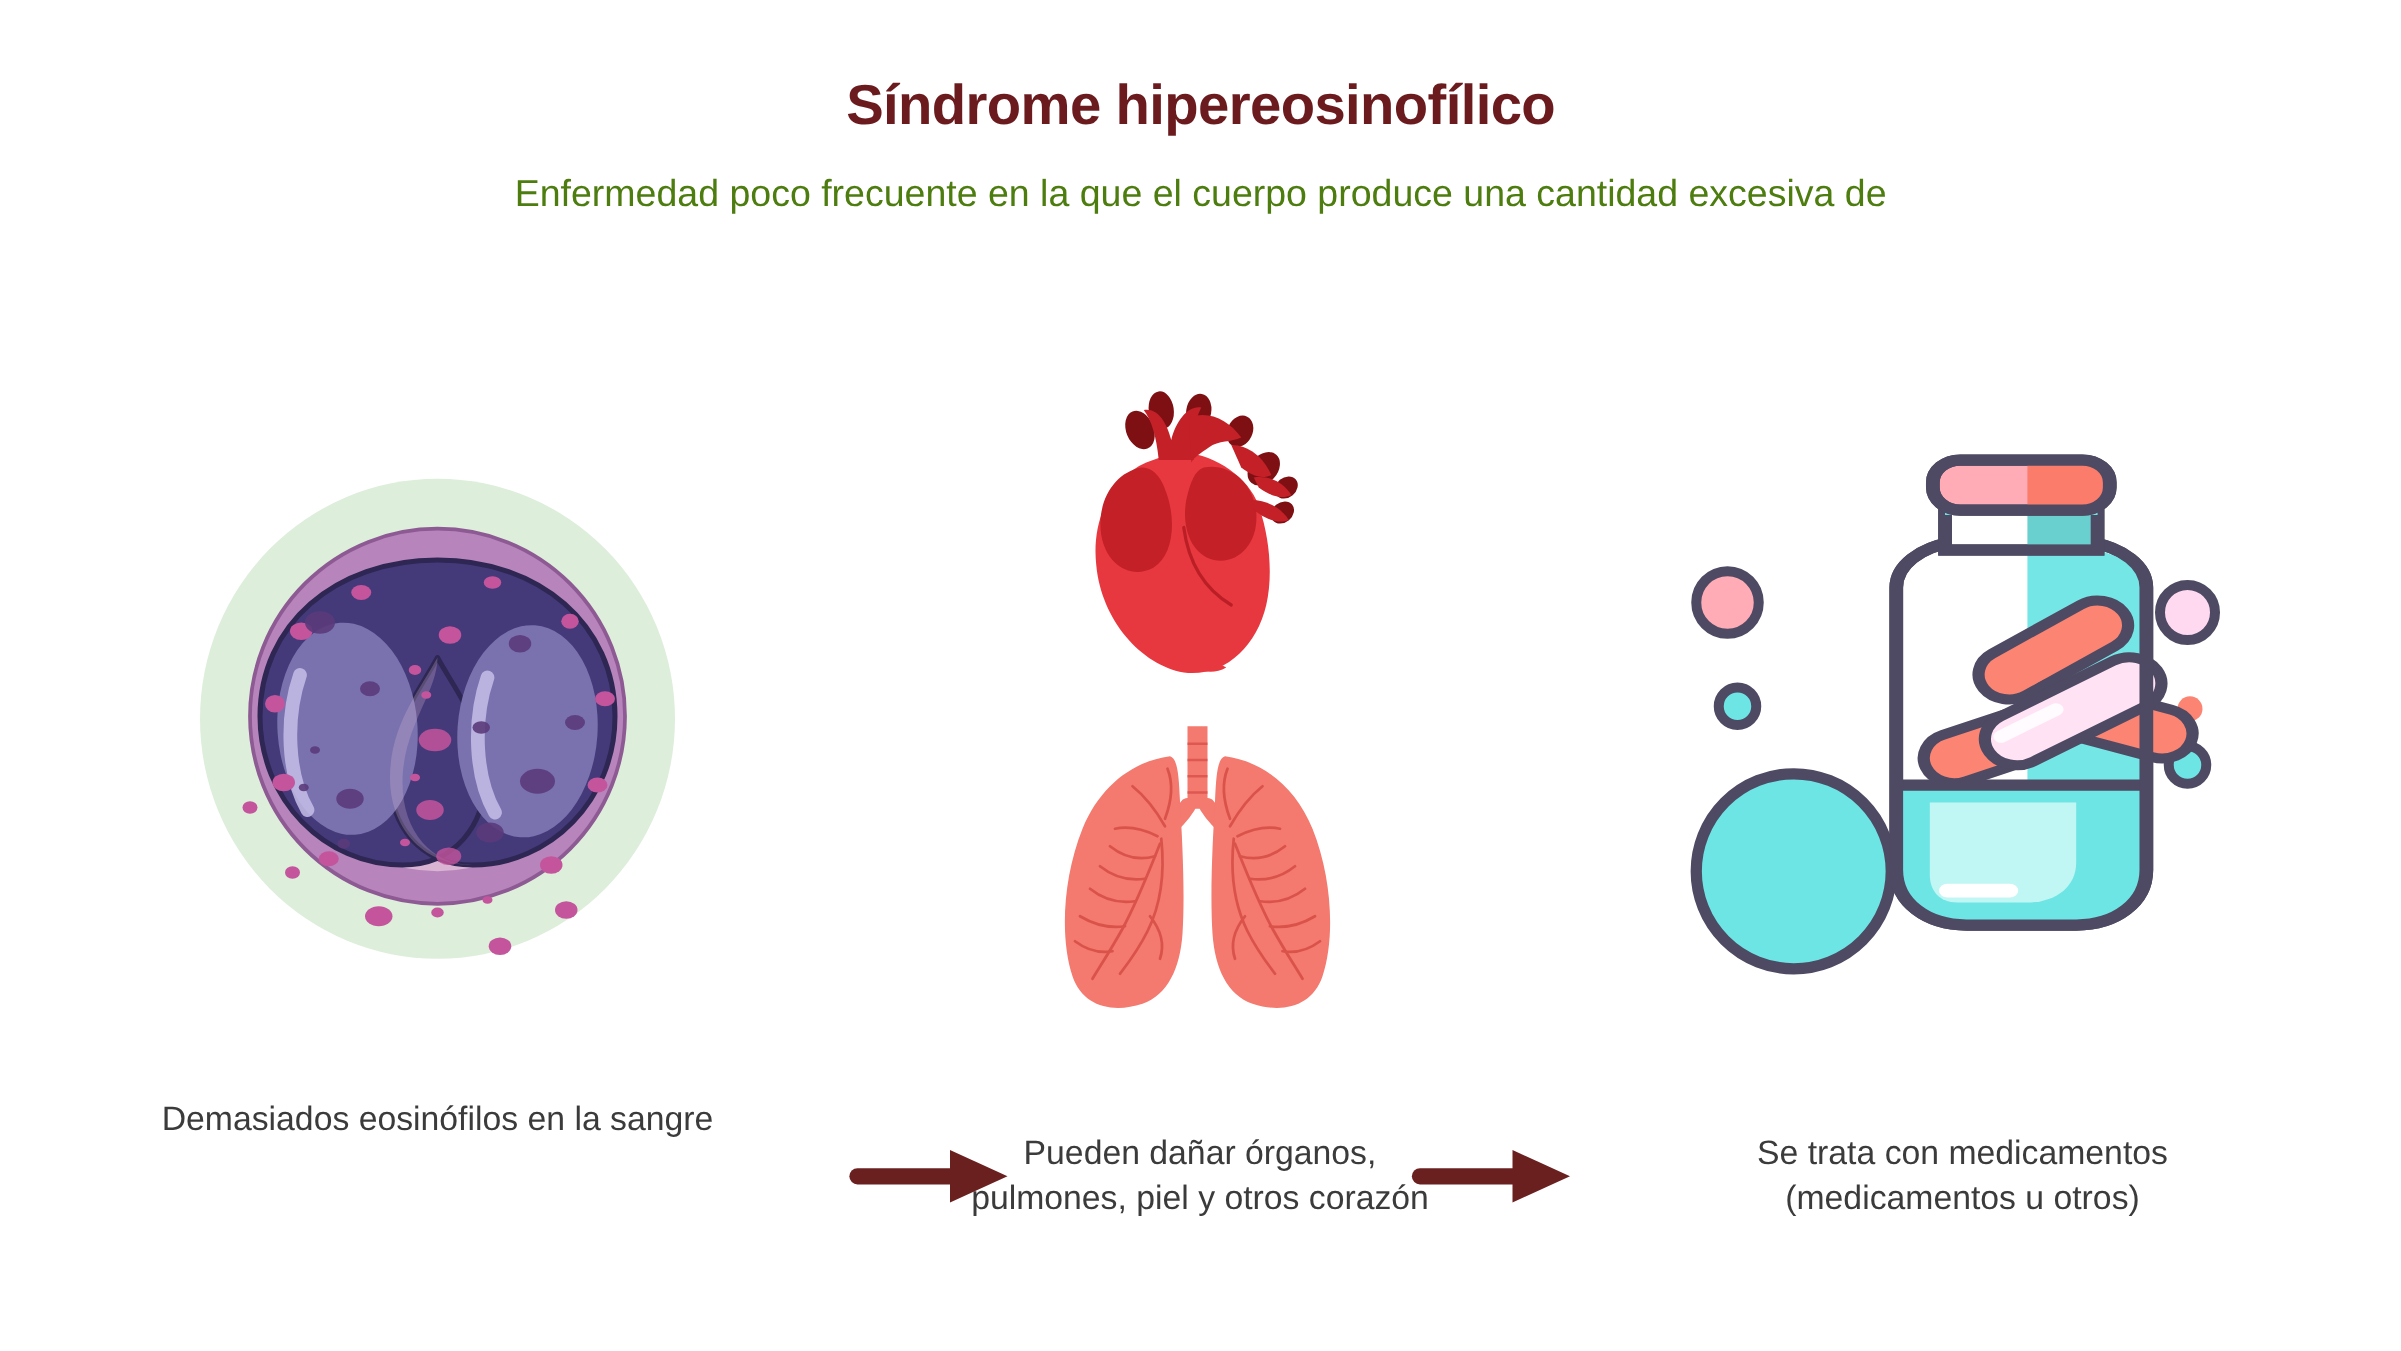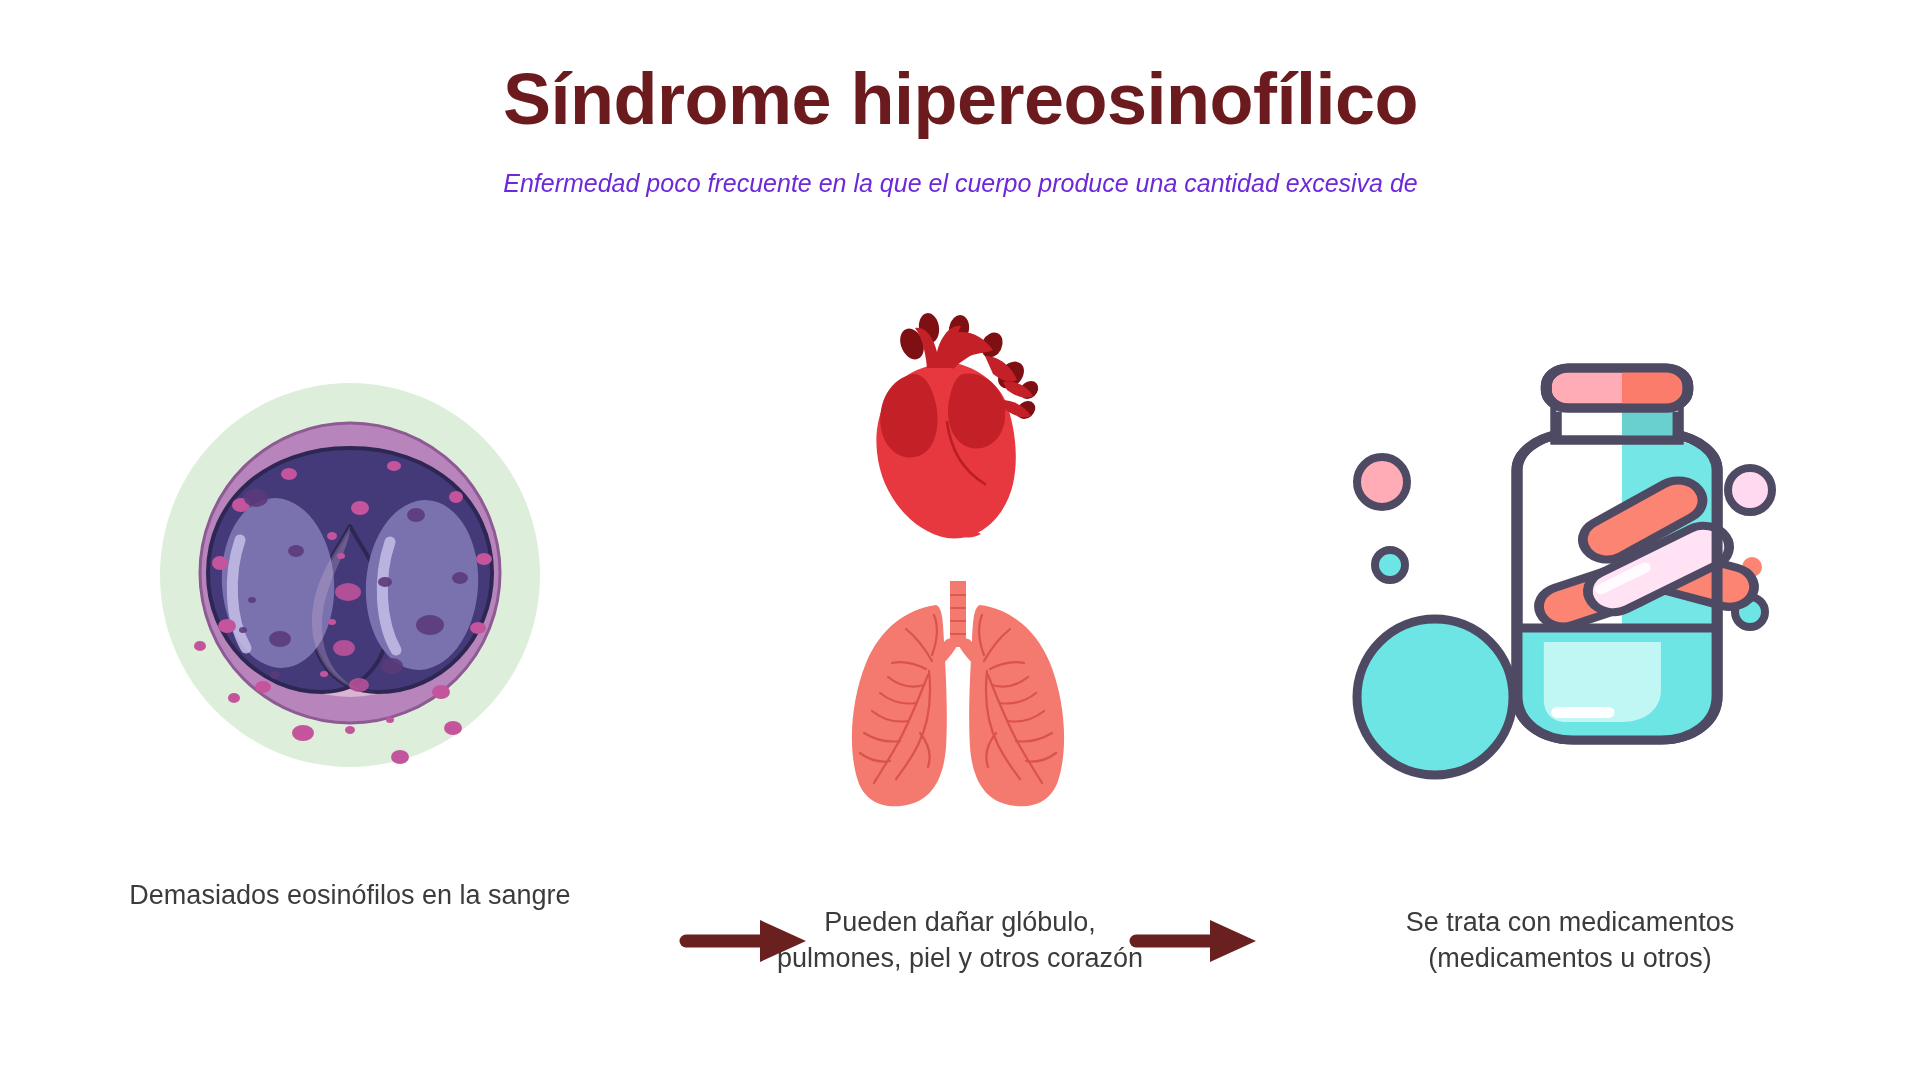--- a/index.html
+++ b/index.html
@@ -26,34 +26,33 @@
   
   .header {
     position: absolute;
     top: 58px;
     left: 0;
     width: 1921px;
     text-align: center;
   }
   .page-title {
     margin: 0;
-    font-size: 72px;
+    font-size: 45px;
     font-weight: bold;
     letter-spacing: -0.5px;
     color: #6B1A1E;
     line-height: 1.15;
   }
   .page-subtitle {
     margin: 26px auto 0 auto;
     width: 1360px;
-    font-size: 25px;
+    font-size: 30px;
     font-weight: normal;
     line-height: 1.33;
-    color: #6d28d9;
-    font-style: italic;
+    color: #4d7c0f;
   }
   .page-subtitle .sub-line {
     display: block;
   }
 
   
   .steps {
     position: absolute;
     top: 330px;
     left: 0;
@@ -302,21 +301,21 @@
             <path d="M198 186 C 210 188, 220 184, 228 178"></path>
             <path d="M156 86 C 164 72, 172 62, 182 54"></path>
             <path d="M162 94 C 174 88, 186 86, 196 88"></path>
             <path d="M159 96 C 156 124, 160 150, 170 170 C 178 186, 186 196, 192 204"></path>
             <path d="M168 158 C 160 168, 156 180, 160 192"></path>
             <path d="M156 80 C 150 64, 150 50, 154 40"></path>
           </g>
         </svg>
       </div>
       <div class="step-caption">
-        <span class="cap-line">Pueden dañar glóbulo,</span>
+        <span class="cap-line">Pueden dañar órganos,</span>
         <span class="cap-line">pulmones, piel y otros corazón</span>
       </div>
     </div>
 
     <div class="step" id="step-3">
       <div class="step-art">
         <svg width="440" height="420" viewBox="0 0 440 420" style="position:absolute; left:70px; top:30px;">
 
           <circle cx="32" cy="122" r="25" fill="#FFACB7" stroke="#4E4A63" stroke-width="8"></circle>
           <circle cx="40" cy="205" r="15" fill="#6EE5E5" stroke="#4E4A63" stroke-width="8"></circle>

